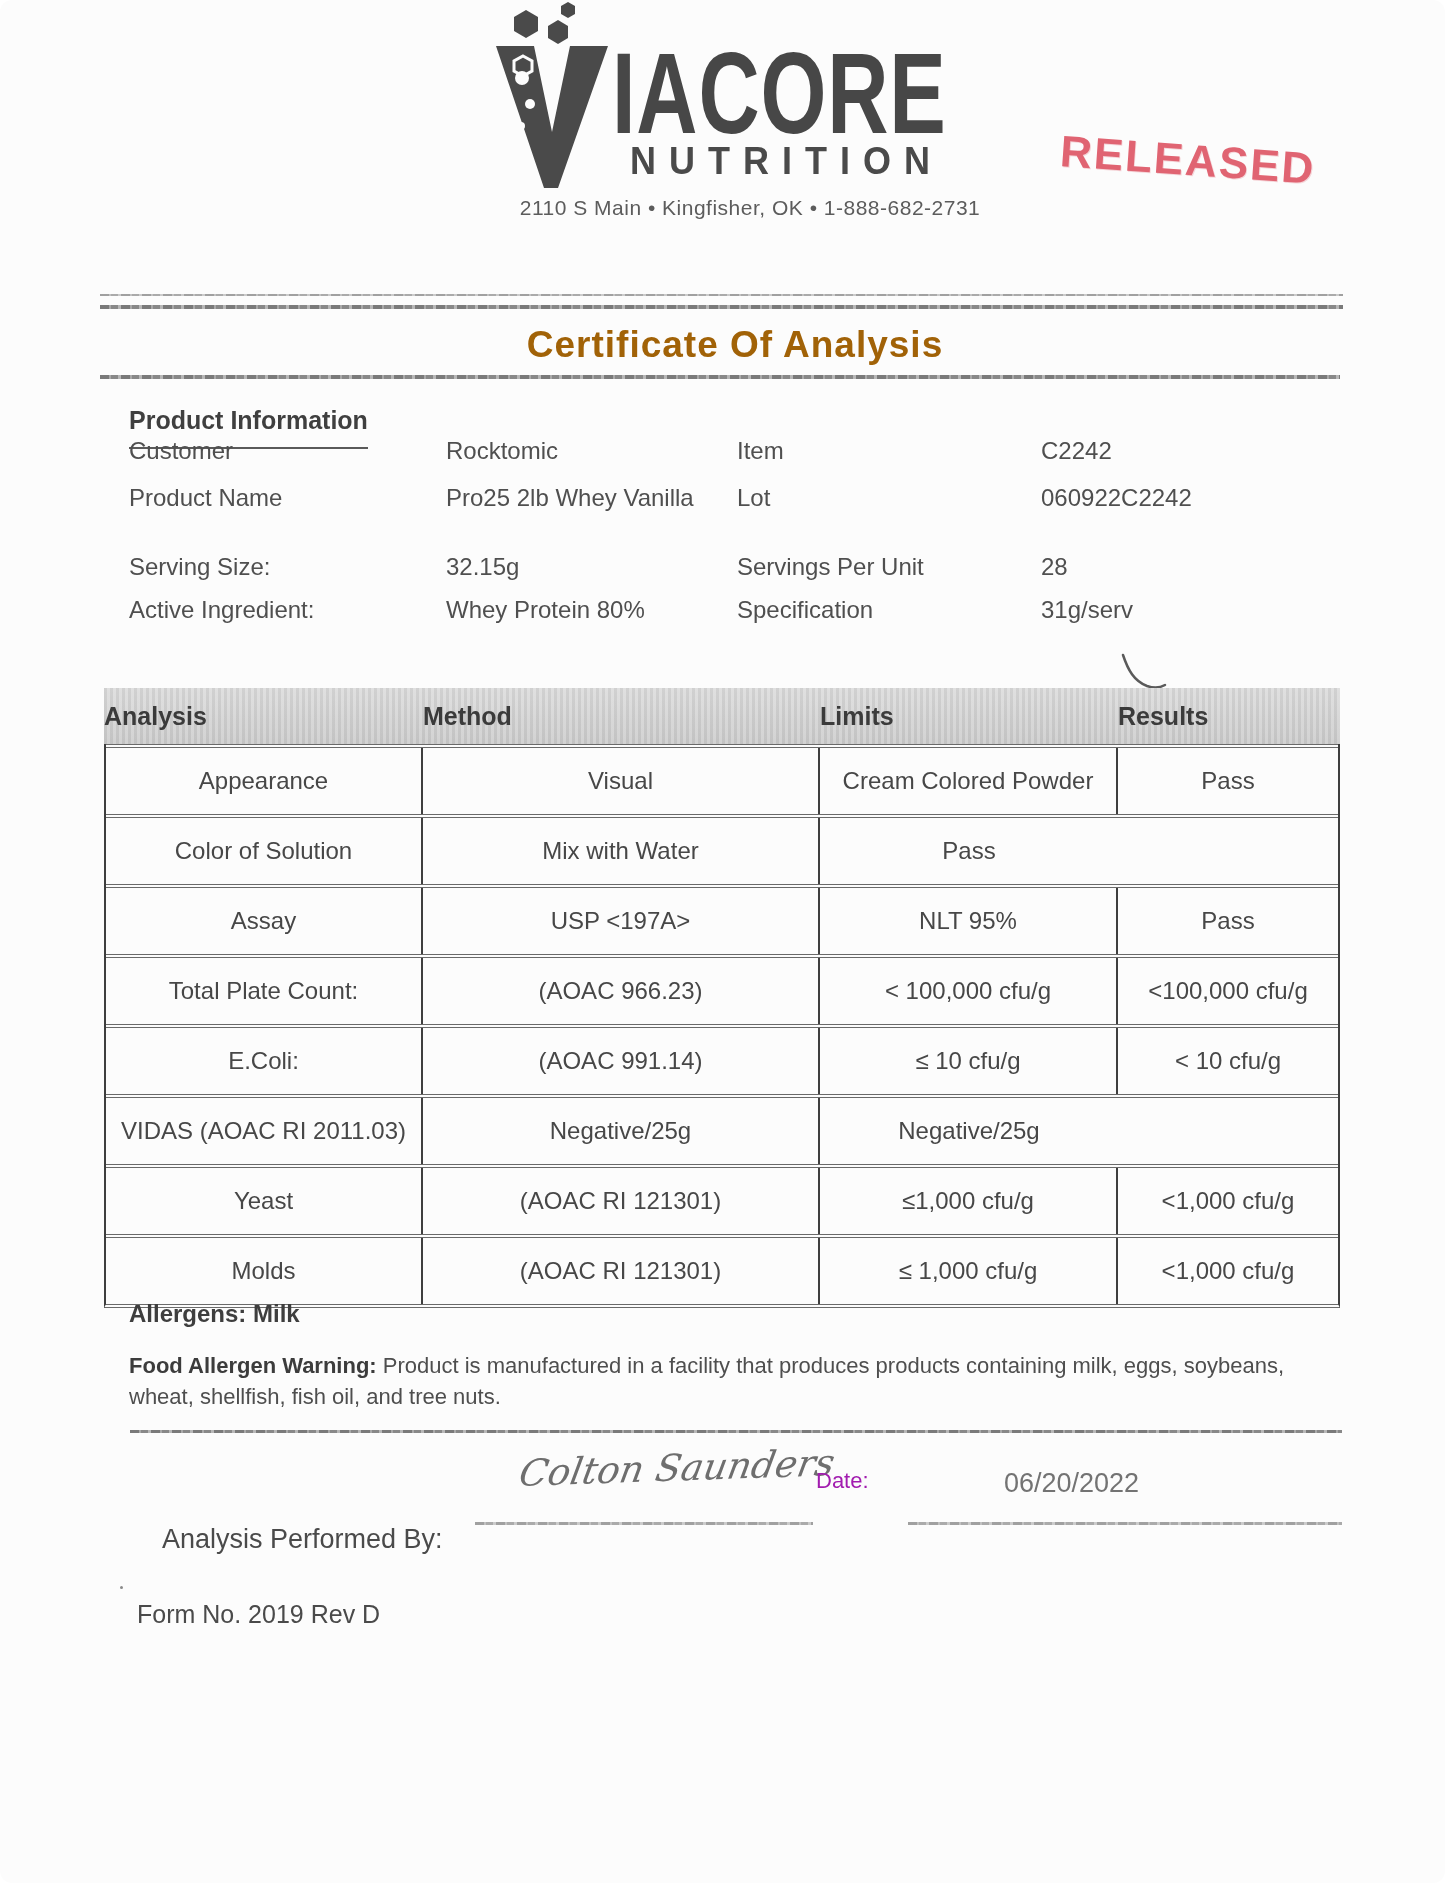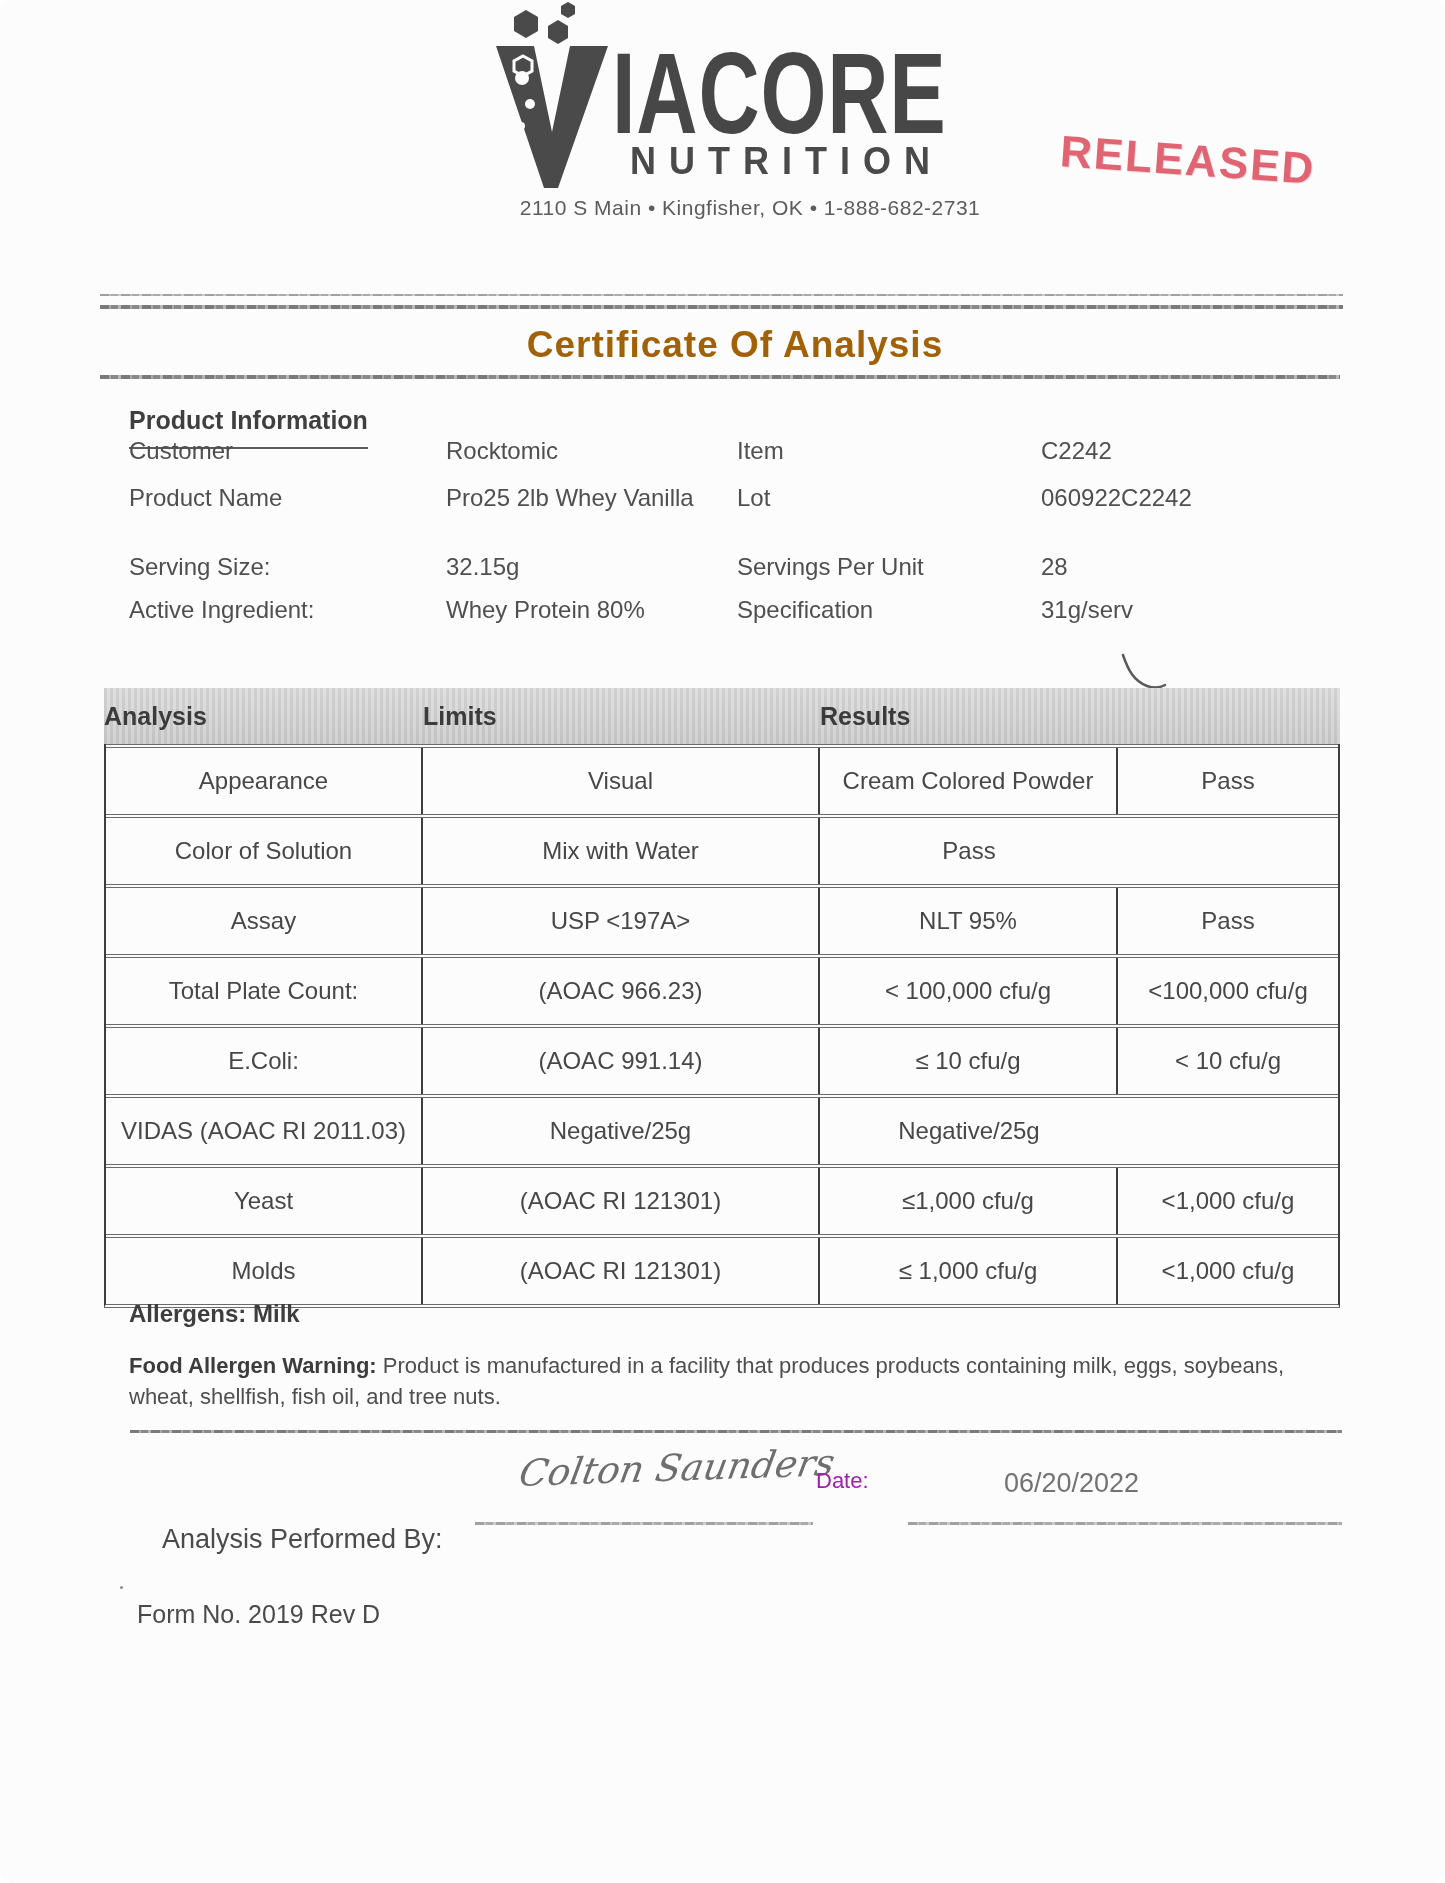--- a/index.html
+++ b/index.html
@@ -146,20 +146,21 @@
   <div class="pi-cell pi-r3 pi-c3">Specification</div>
   <div class="pi-cell pi-r3 pi-c4">31g/serv</div>
 
   <svg class="pen-mark" width="50" height="45" viewBox="0 0 50 45">
     <path d="M5,3 C10,18 16,29 29,34 C36,36.5 42,36 47,33" stroke="#5a5a5a" stroke-width="2.5" fill="none" stroke-linecap="round"></path>
   </svg>
 
   <div class="coa-table">
     <div class="thead">
       <div class="th">Analysis</div>
+      <div class="th">Method</div>
       <div class="th">Limits</div>
       <div class="th">Results</div>
     </div>
     <div class="tbody">
       <div class="trow">
         <div class="td">Appearance</div>
         <div class="td">Visual</div>
         <div class="td">Cream Colored Powder</div>
         <div class="td">Pass</div>
       </div>

